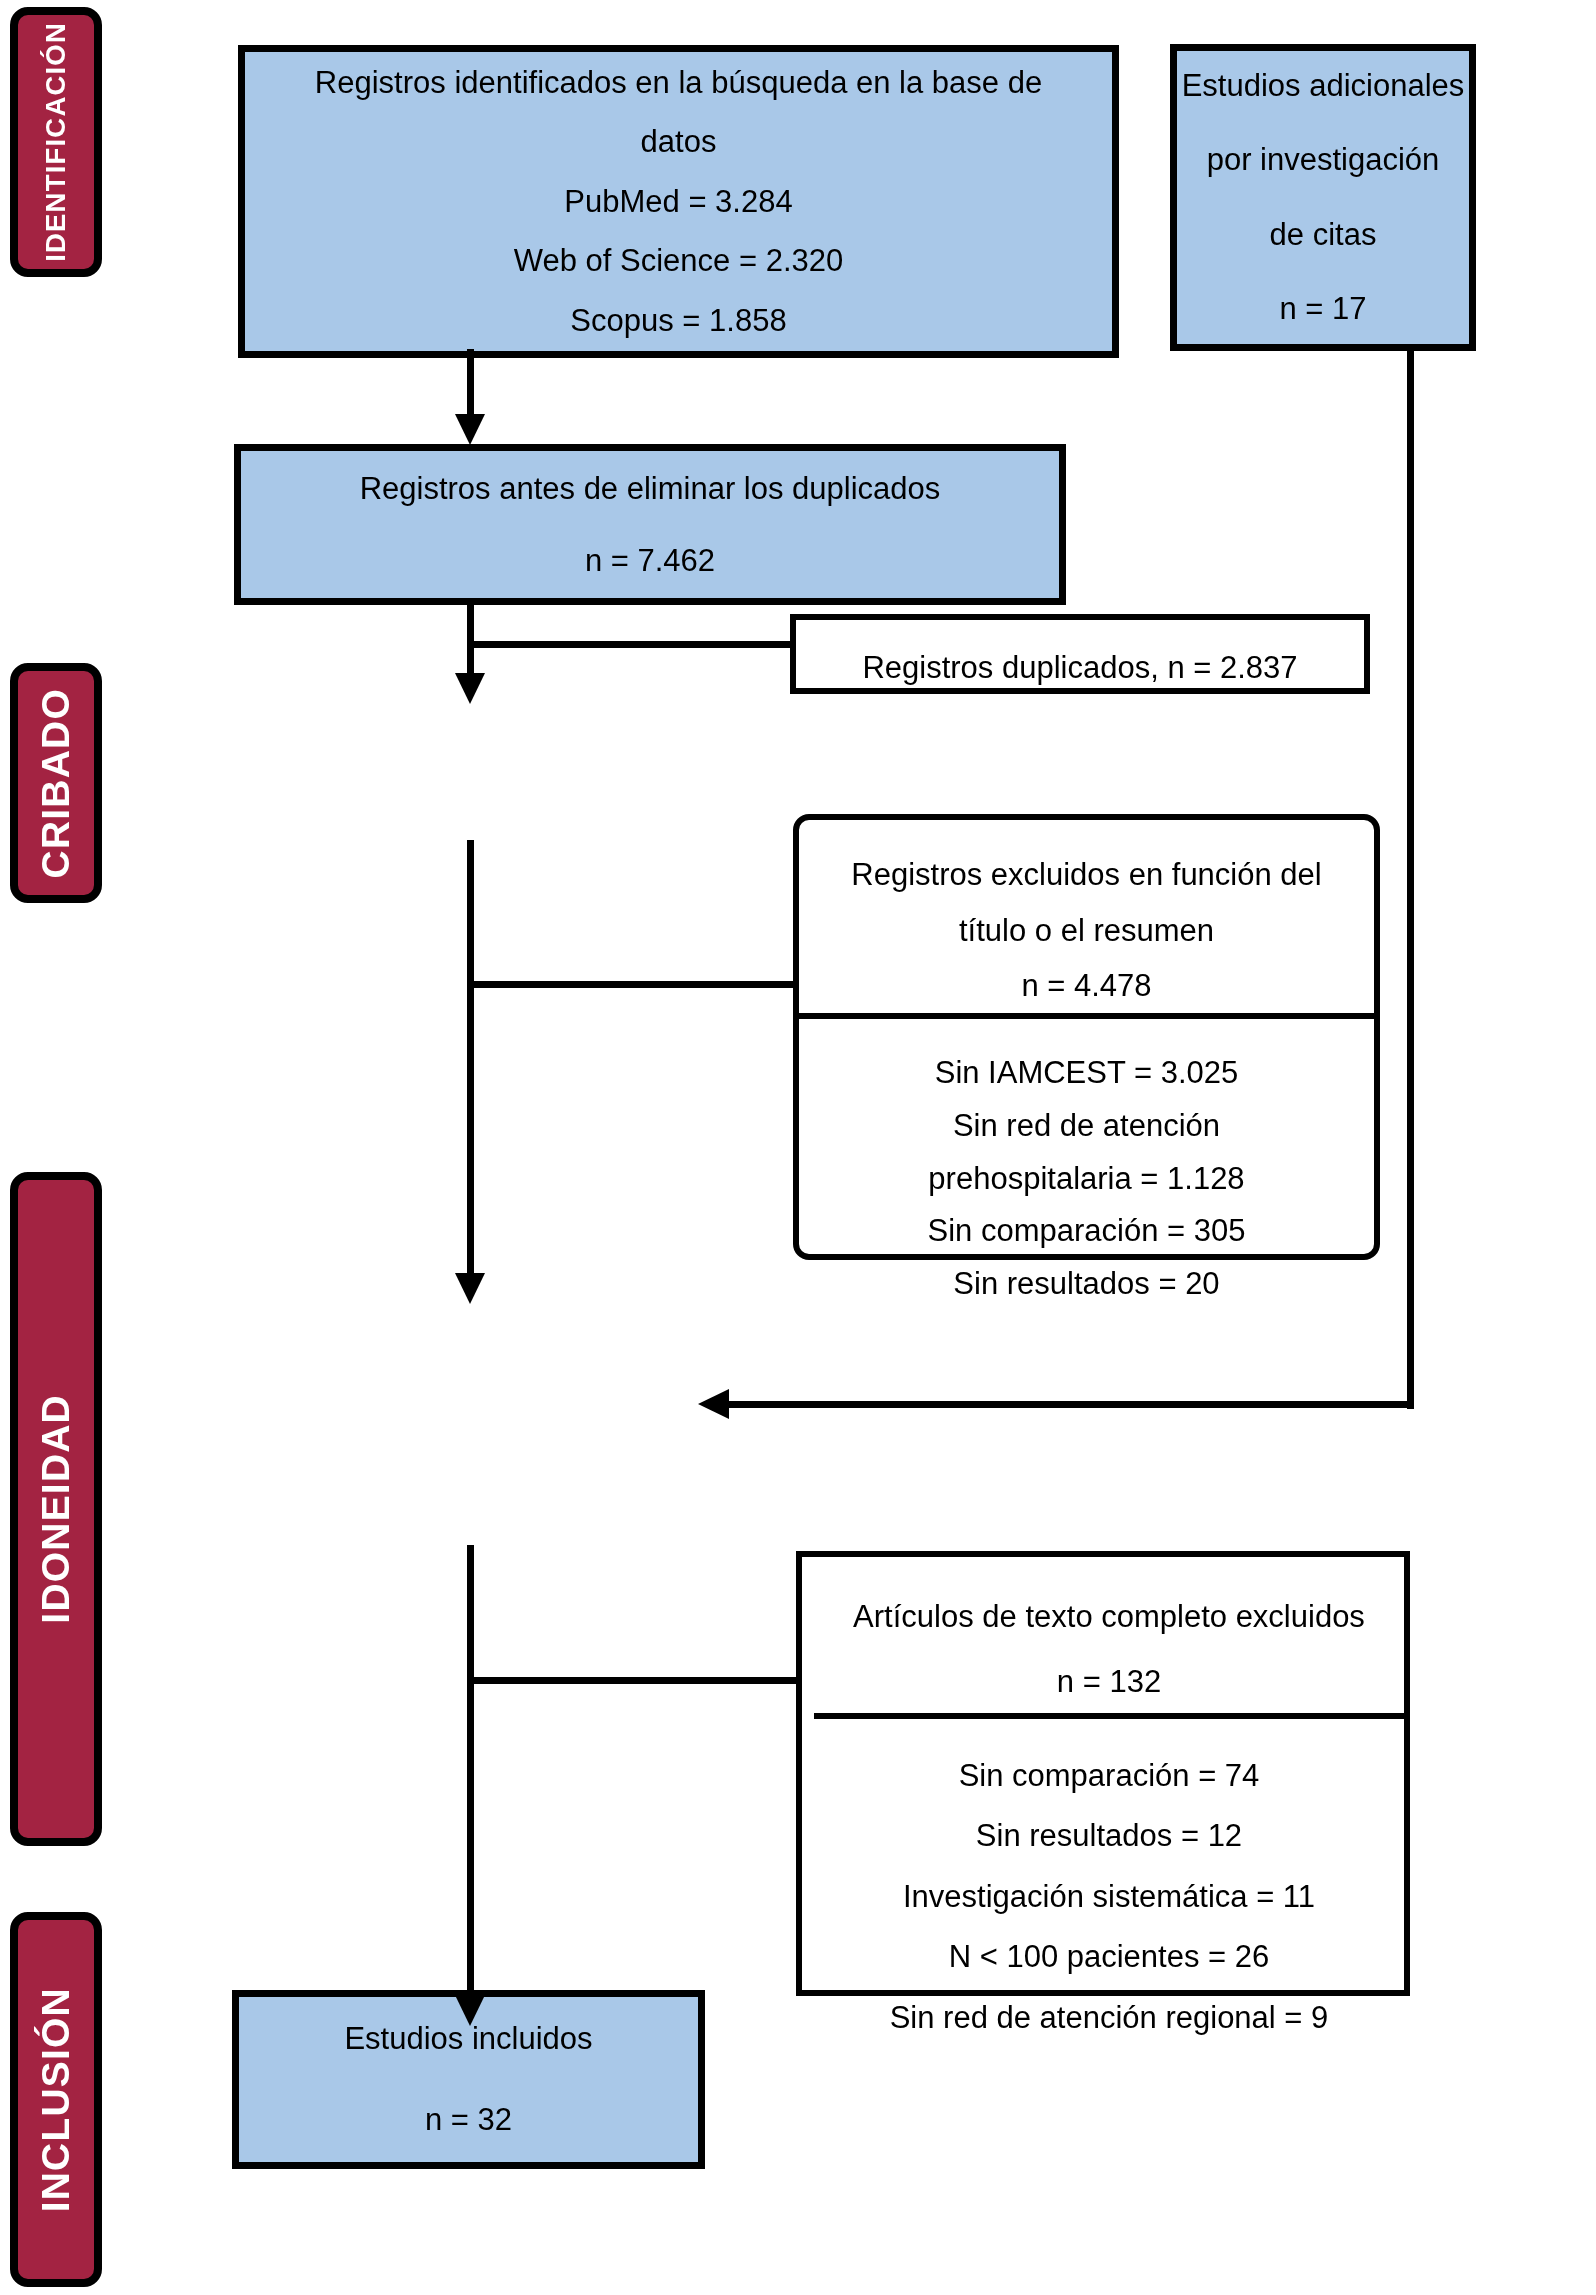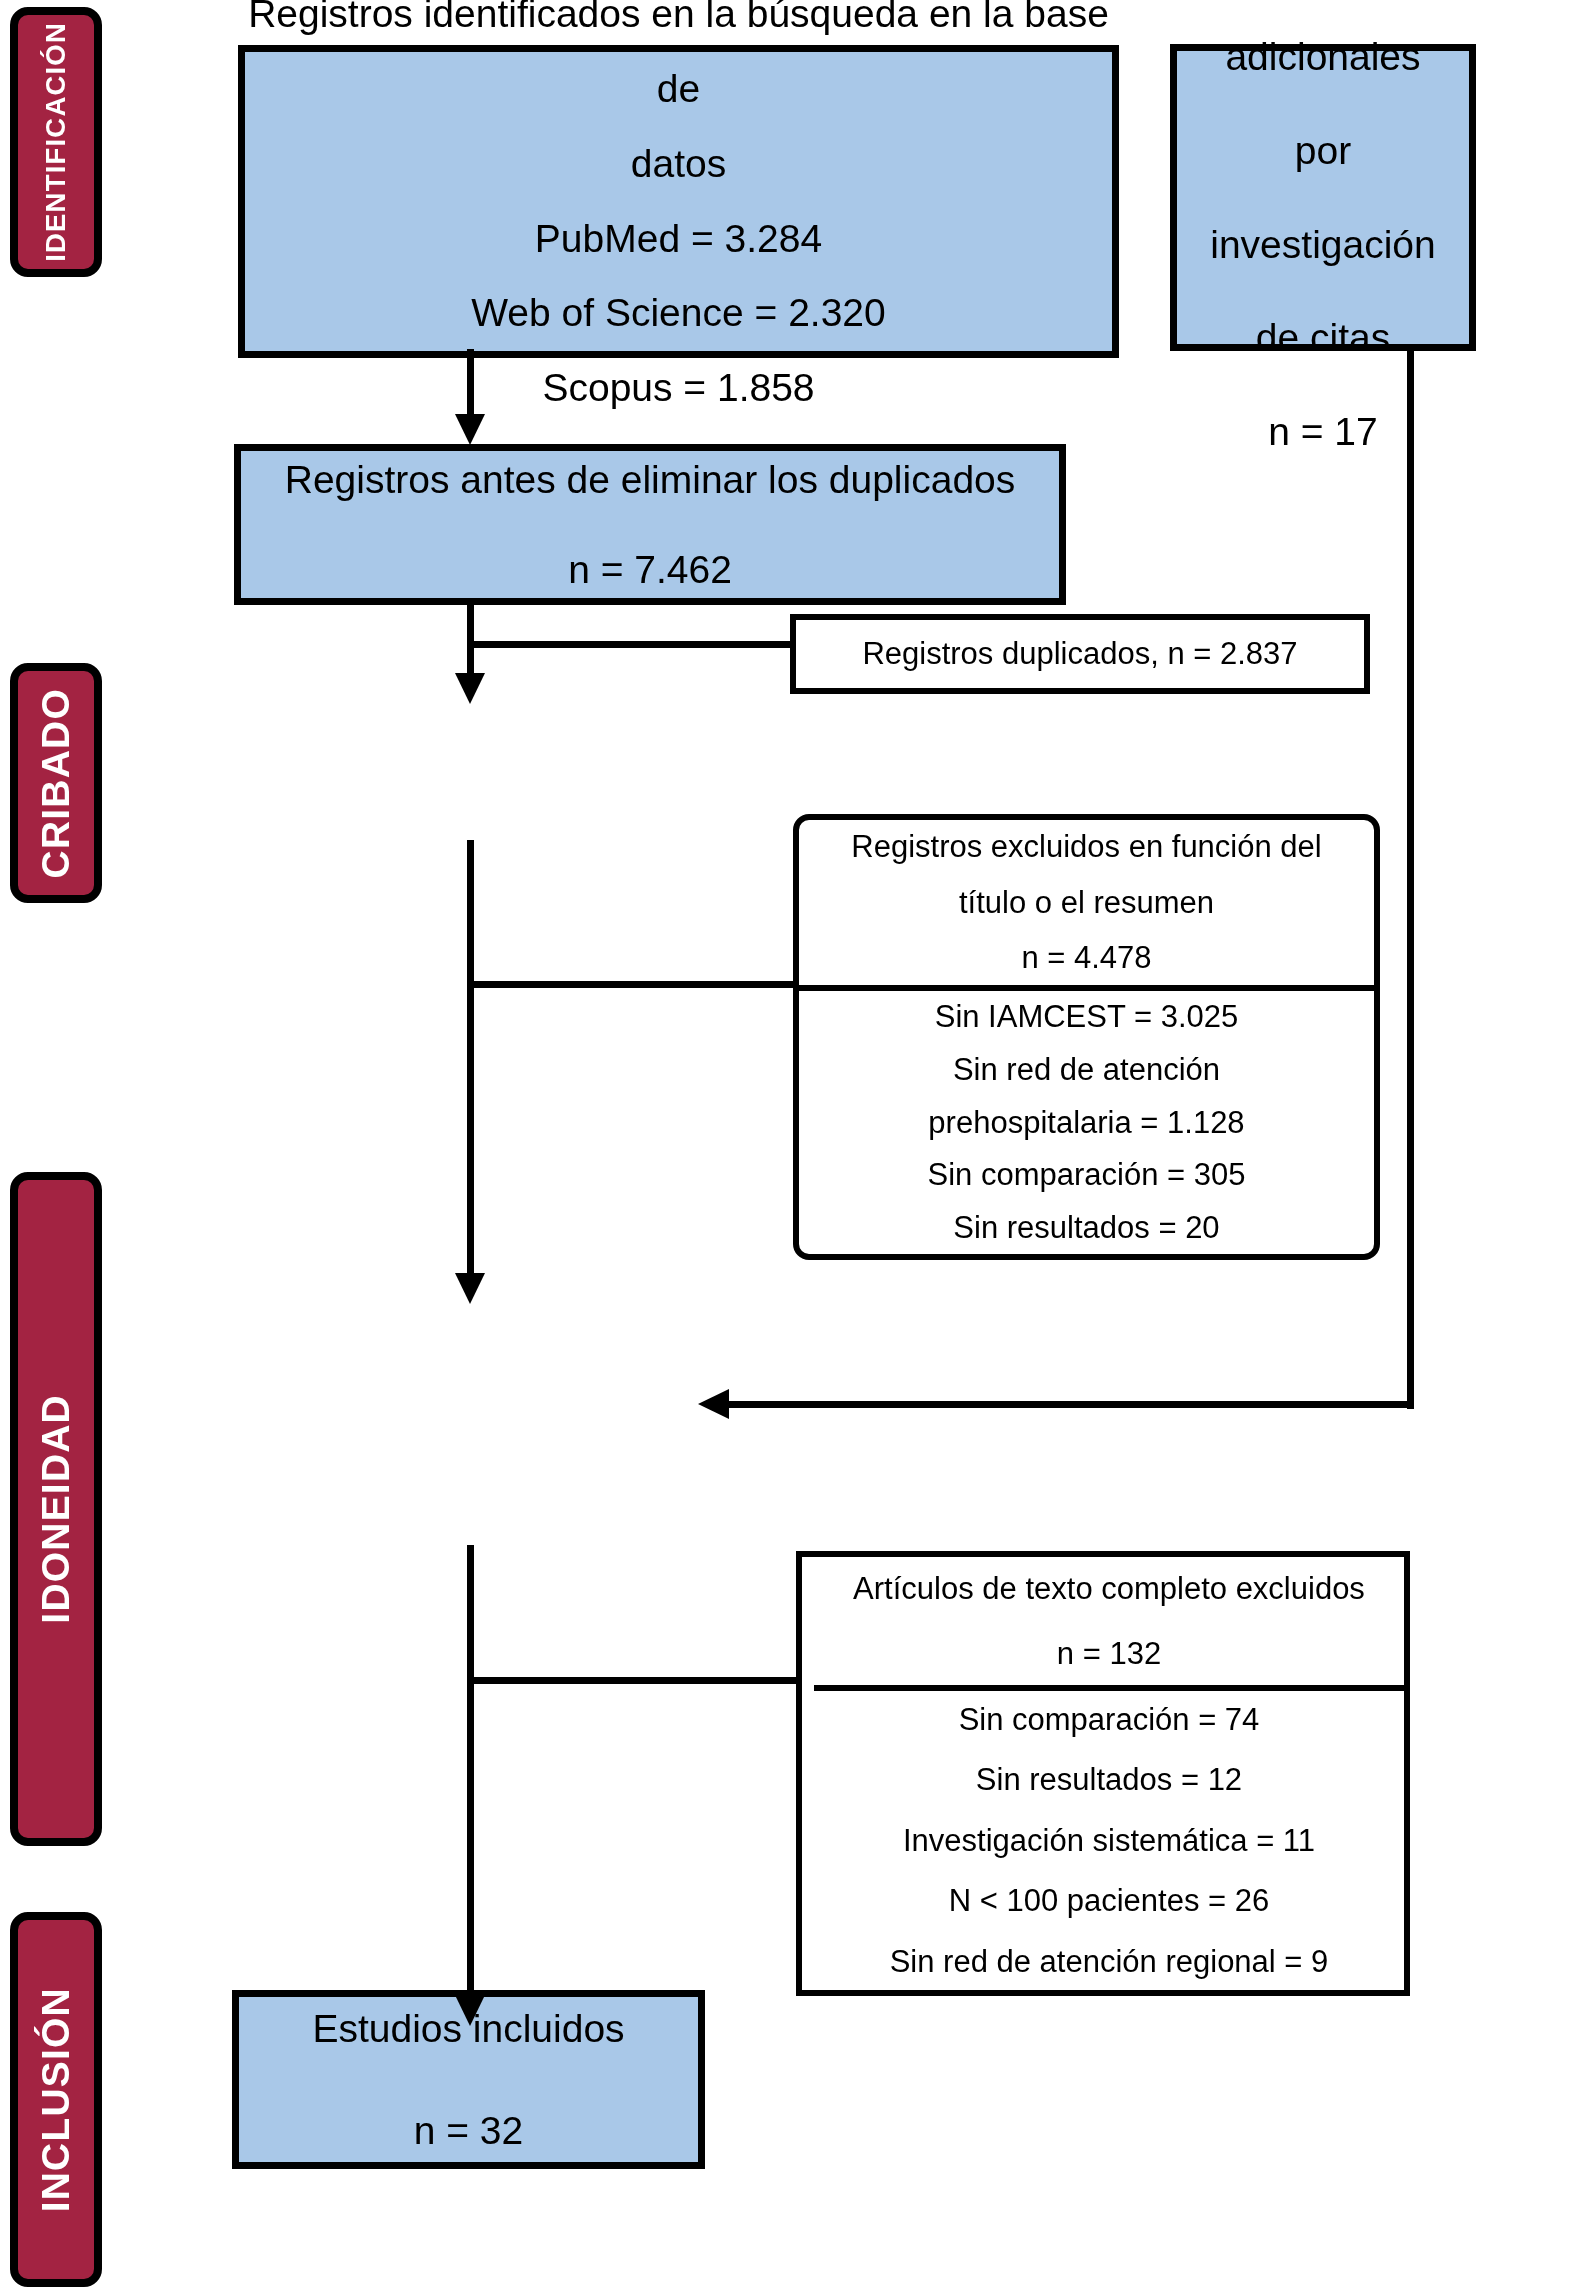--- a/index.html
+++ b/index.html
@@ -28,30 +28,30 @@
   .stage-eligibility   {top:1172px;height:674px;}
   .stage-inclusion     {top:1912px;height:375px;}
   .stage-identification span{font-size:27.5px;}
   .stage-screening span, .stage-eligibility span, .stage-inclusion span{font-size:39px;}
 
   
   .node{
     position:absolute; background:var(--node-fill);
     border:7.2px solid var(--node-border);
     display:flex; align-items:center; justify-content:center;
-    text-align:center; font-size:39px; white-space:pre-line;
+    text-align:center; font-size:31px; white-space:pre-line;
   }
   .excl{
     position:absolute; background:var(--exclusion-fill);
     border:6px solid var(--node-border);
     font-size:31px; text-align:center;
   }
   .excl .part{
     display:flex; align-items:center; justify-content:center;
-    white-space:pre-line; width:100%;
+    white-space:pre-line; width:100%;margin-top:28px;
   }
   .excl .part.header{border-bottom:6px solid var(--node-border);}
 
   .node-identified       {left:238px;  top:45px;   width:881px; height:313px; line-height:1.92;}
   .node-additional       {left:1170px; top:44px;   width:306px;  height:307px; line-height:2.4;}
   .node-before-duplicates{left:234px;  top:444px;  width:832px; height:161px; line-height:2.3;}
   .excl-duplicates       {left:790px; top:614px; width:580px;  height:80px; display:flex; align-items:center; justify-content:center;}
   .node-screened         {left:242px;  top:703px; width:448px;  height:138px; line-height:2.1;}
   .excl-title-abstract   {left:793px; top:814px; width:587px;  height:446px;border-radius:16px;}
   .excl-title-abstract .header {height:171px; line-height:1.8;}

